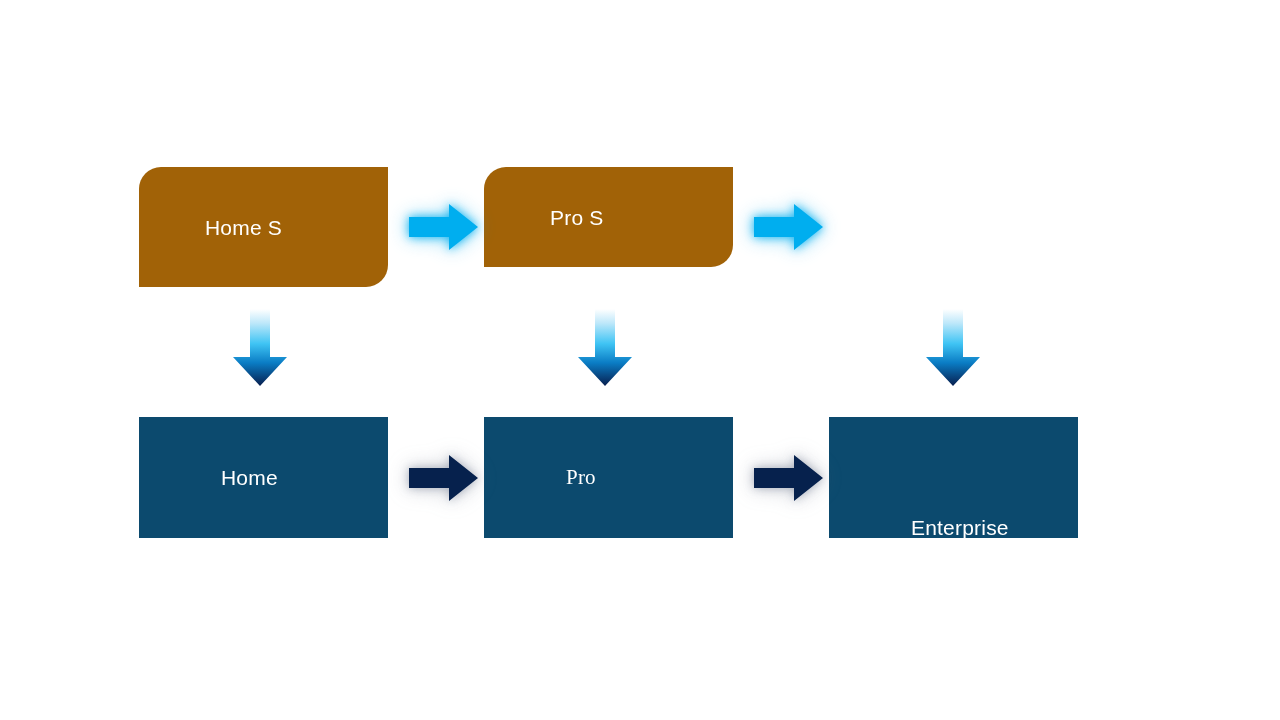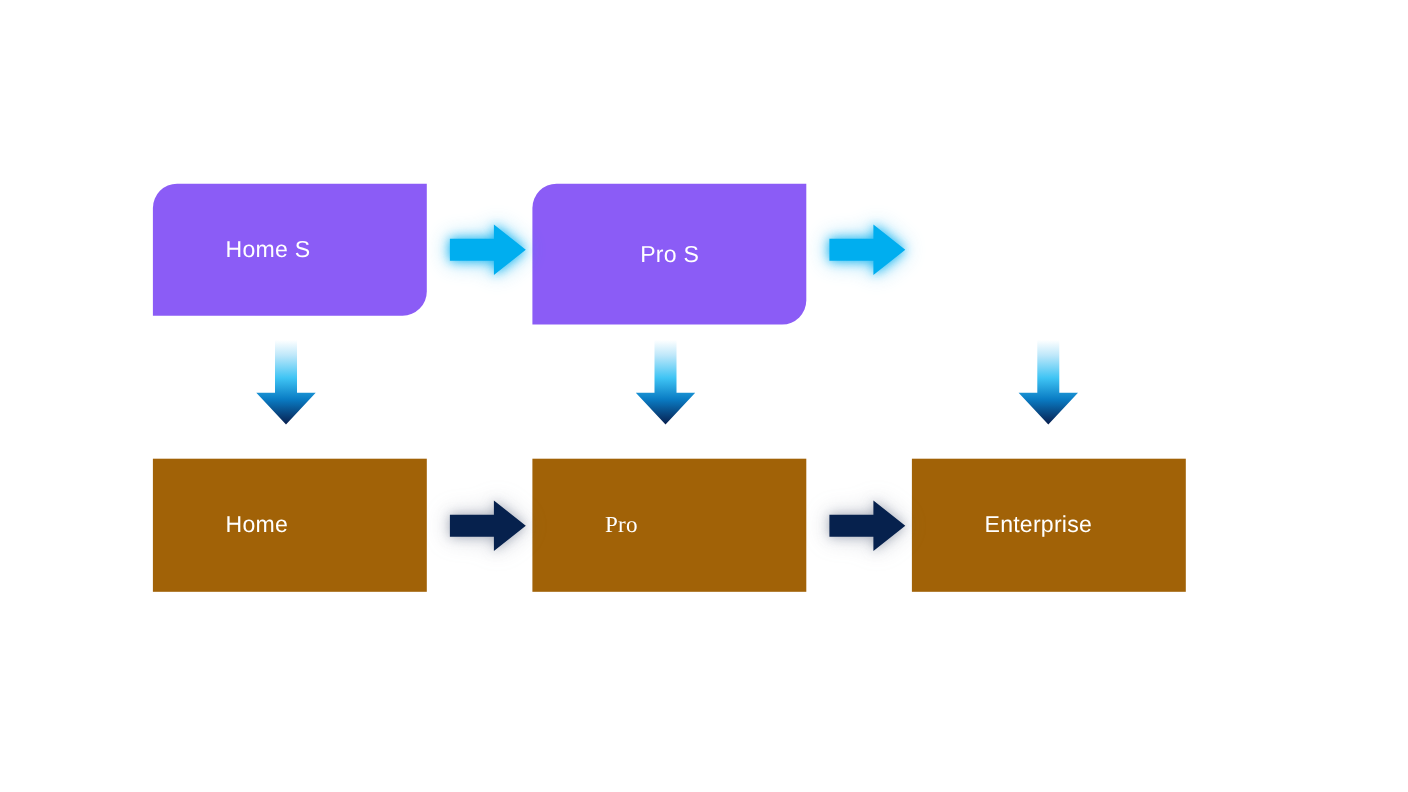--- a/index.html
+++ b/index.html
@@ -37,27 +37,28 @@
     letter-spacing: 0.2px;
     line-height: 1;
     white-space: nowrap;
   }
   .node .node-label {
     padding-left: 66px;
   }
 
   
   .node.top {
-    background: #8b5cf6;
+    background: #a16207;
     border-radius: 22px 0 22px 0;
   }
   
   .node.bottom {
-    background: #a16207;
+    background: #0c4a6e;
     border-radius: 0;
+    padding-left: 16px;
   }
 
   
   .arrow {
     position: absolute;
   }
   .arrow svg {
     display: block;
     overflow: visible;
   }
@@ -70,21 +71,21 @@
 </style>
 </head>
 <body>
 
 <div id="canvas">
 
   <div class="node top" style="left:139px; top:167px; width:249px; height:120px;">
     <span class="node-label">Home S</span>
   </div>
 
-  <div class="node top" style="left:484px; top:167px; width:249px; height:128px;padding-left:32px;">
+  <div class="node top" style="left:484px; top:167px; width:249px; height:100px;">
     <span class="node-label">Pro S</span>
   </div>
 
 
   <div class="arrow glow-cyan" style="left:409px; top:202px;">
     <svg width="70" height="50" viewBox="0 0 70 50" aria-hidden="true">
       <polygon points="0,15 40,15 40,2 69,25 40,48 40,35 0,35" fill="#00AEEF"></polygon>
     </svg>
   </div>
 
@@ -140,21 +141,21 @@
   </div>
 
   <div class="node bottom" style="left:139px; top:417px; width:249px; height:121px;">
     <span class="node-label">Home</span>
   </div>
 
   <div class="node bottom" style="left:484px; top:417px; width:249px; height:121px;font-family:Liberation Serif, serif;">
     <span class="node-label">Pro</span>
   </div>
 
-  <div class="node bottom" style="left:829px; top:417px; width:249px; height:121px;">
+  <div class="node bottom" style="left:829px; top:417px; width:249px; height:121px;align-items:flex-end;">
     <span class="node-label">Enterprise</span>
   </div>
 
   <div class="arrow glow-navy" style="left:409px; top:453px;">
     <svg width="70" height="50" viewBox="0 0 70 50" aria-hidden="true">
       <polygon points="0,15 40,15 40,2 69,25 40,48 40,35 0,35" fill="#06214D"></polygon>
     </svg>
   </div>
 
   <div class="arrow glow-navy" style="left:754px; top:453px;">

